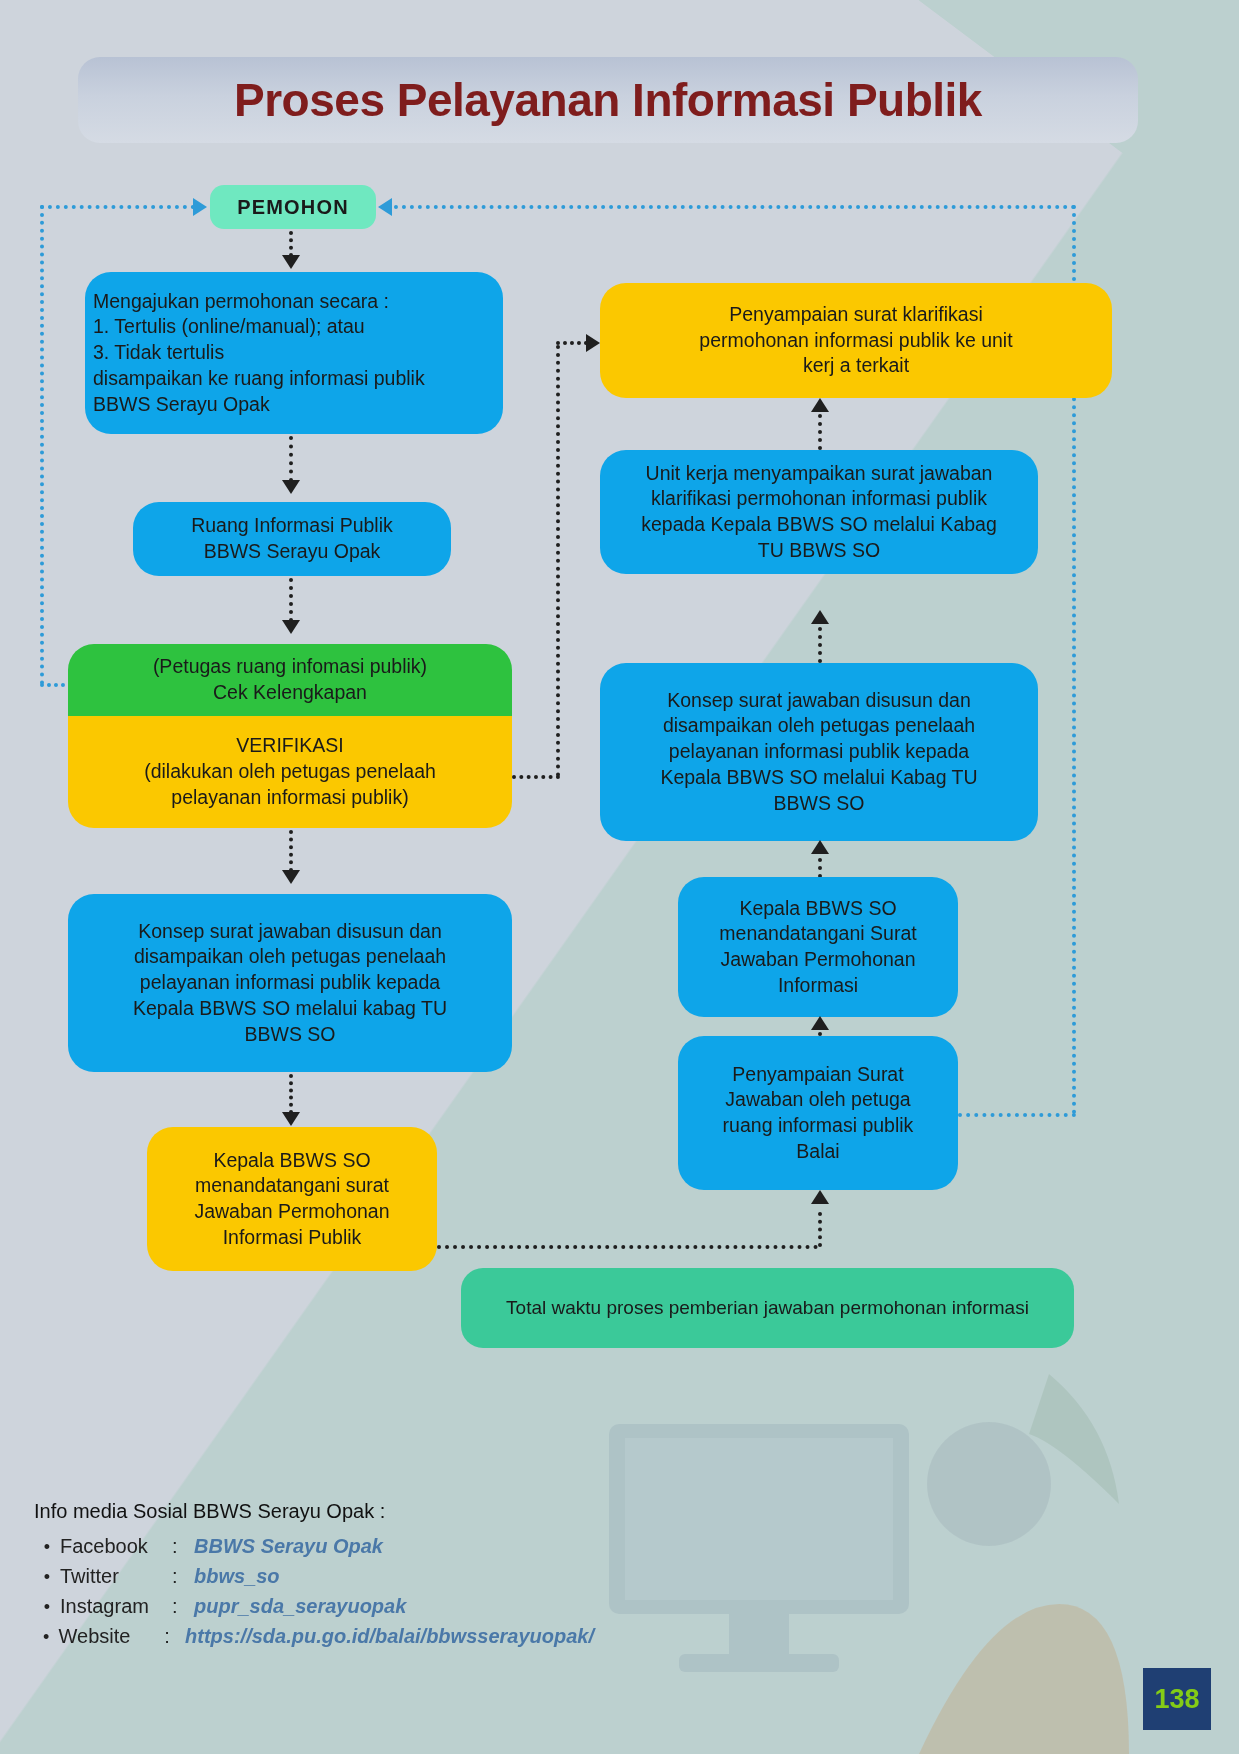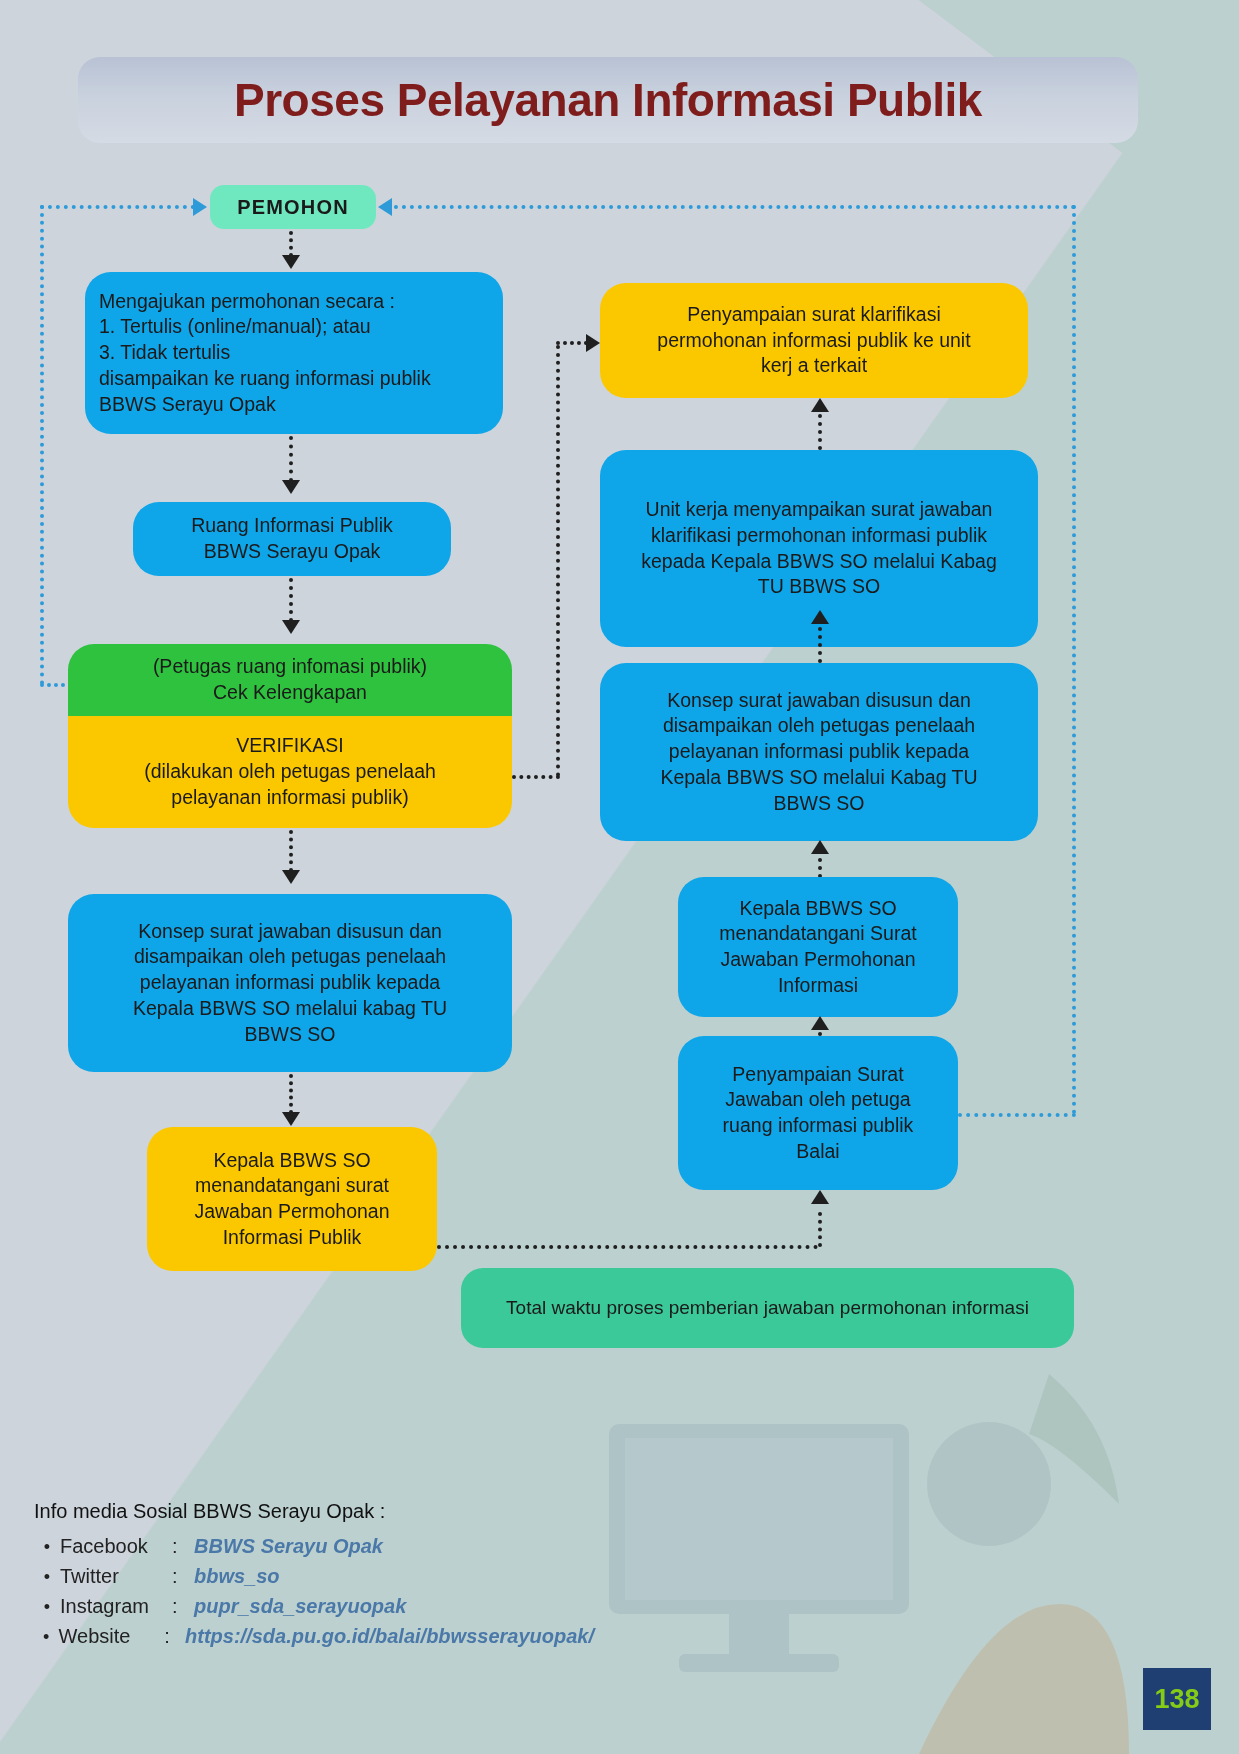--- a/index.html
+++ b/index.html
@@ -56,21 +56,21 @@
     position: absolute;
     border-radius: 26px;
     display: flex;
     flex-direction: column;
     align-items: center;
     justify-content: center;
     text-align: center;
     color: #1a1a1a;
     font-size: 19.5px;
     line-height: 1.32;
-    padding: 6px 14px;
+    padding: 6px 8px;
   }
   .node.orange  { background: #0ea5e9; }
   .node.yellow  { background: #fbc800; }
   .node.green   { background: #2ec23f; }
   .node.mint    { background: #6fe8c0; }
   .node.teal    { background: #3bc999; }
   .node.left-al { align-items: flex-start; text-align: left; }
 
   .node .ln { display: block; width: 100%; }
 
@@ -86,22 +86,22 @@
 
   
   .n-permohonan { left: 85px;  top: 272px; width: 418px; height: 162px; }
   .n-ruang      { left: 133px; top: 502px; width: 318px; height: 74px;  }
   .n-cek        { left: 68px;  top: 644px; width: 444px; height: 72px; border-radius: 26px 26px 0 0; }
   .n-verif      { left: 68px;  top: 716px; width: 444px; height: 112px; border-radius: 0 0 26px 26px; }
   .n-konsep-l   { left: 68px;  top: 894px; width: 444px; height: 178px; }
   .n-kepala-l   { left: 147px; top: 1127px; width: 290px; height: 144px; }
 
   
-  .n-penyampaian-klar { left: 600px; top: 283px; width: 428px; height: 115px; }
-  .n-unitkerja        { left: 600px; top: 450px; width: 438px; height: 197px; }
+  .n-penyampaian-klar { left: 600px; top: 283px; width: 512px; height: 115px; }
+  .n-unitkerja        { left: 600px; top: 450px; width: 438px; height: 124px; }
   .n-konsep-r         { left: 600px; top: 663px; width: 438px; height: 178px; }
   .n-kepala-r         { left: 678px; top: 877px; width: 280px; height: 140px; }
   .n-penyampaian-sj   { left: 678px; top: 1036px; width: 280px; height: 154px; }
 
   .n-total { left: 461px; top: 1268px; width: 613px; height: 80px; border-radius: 22px; font-size: 19px; }
 
   
   .vline {
     position: absolute;
     width: 0;

